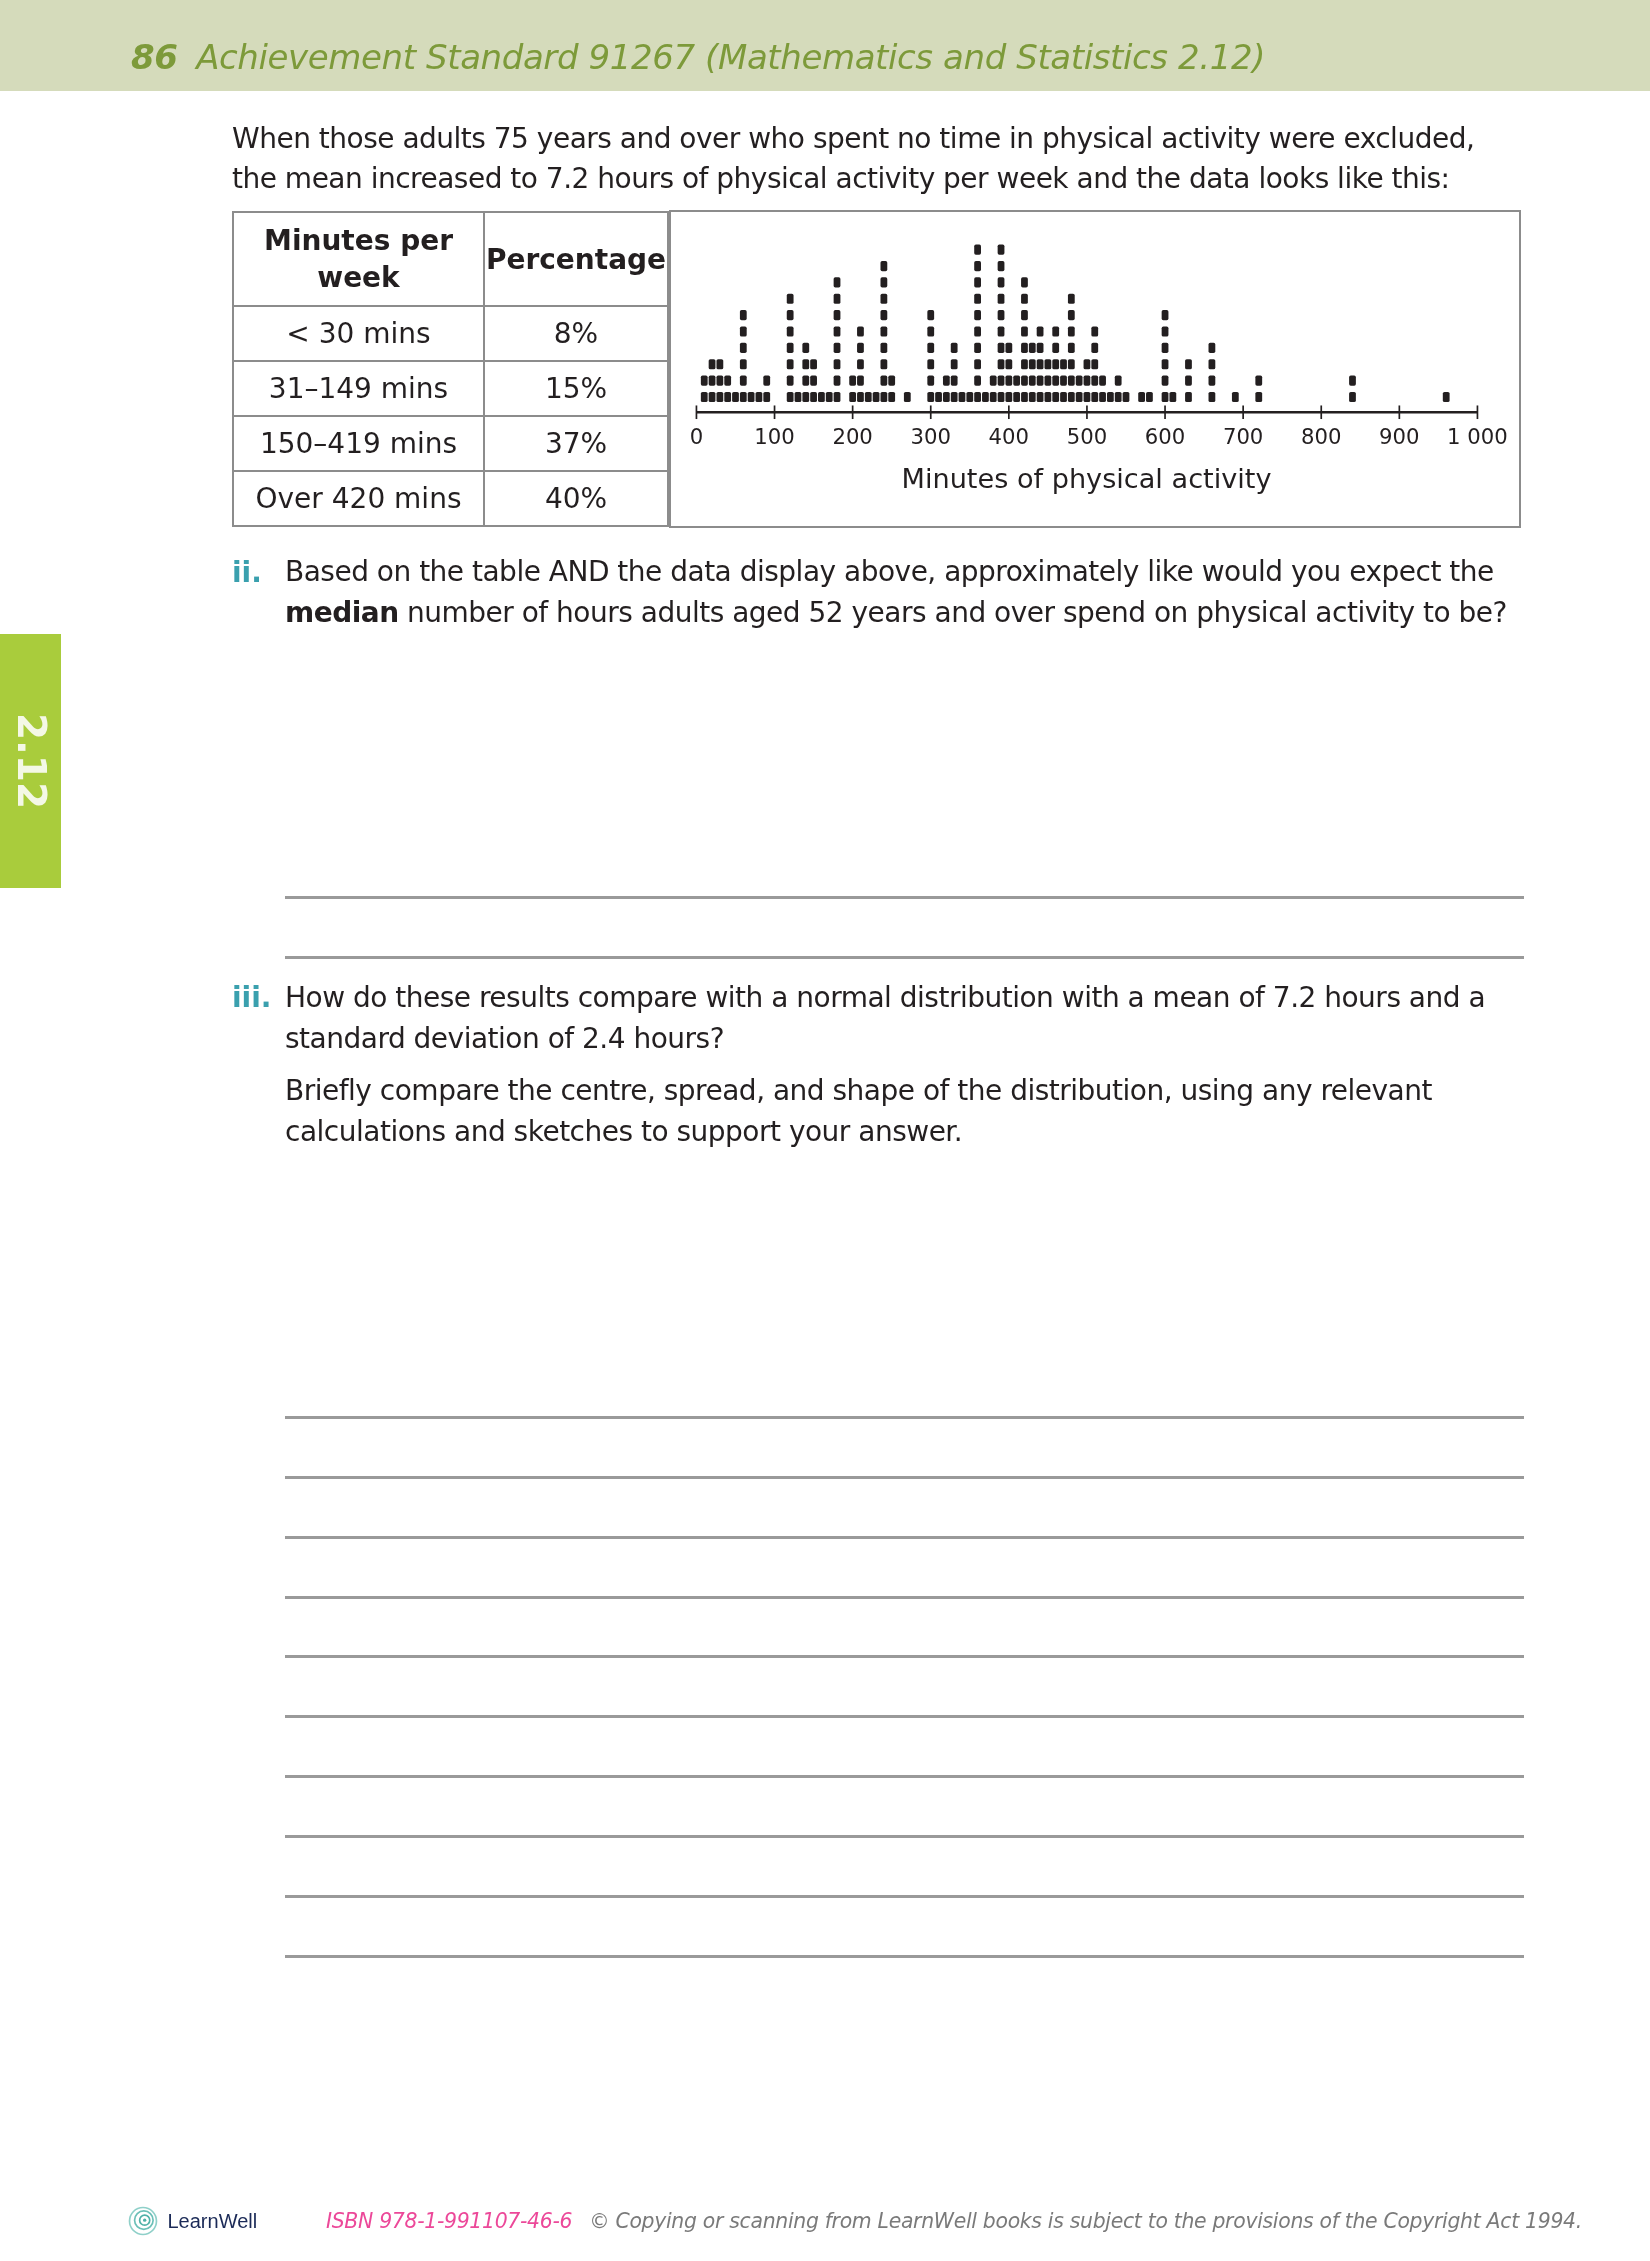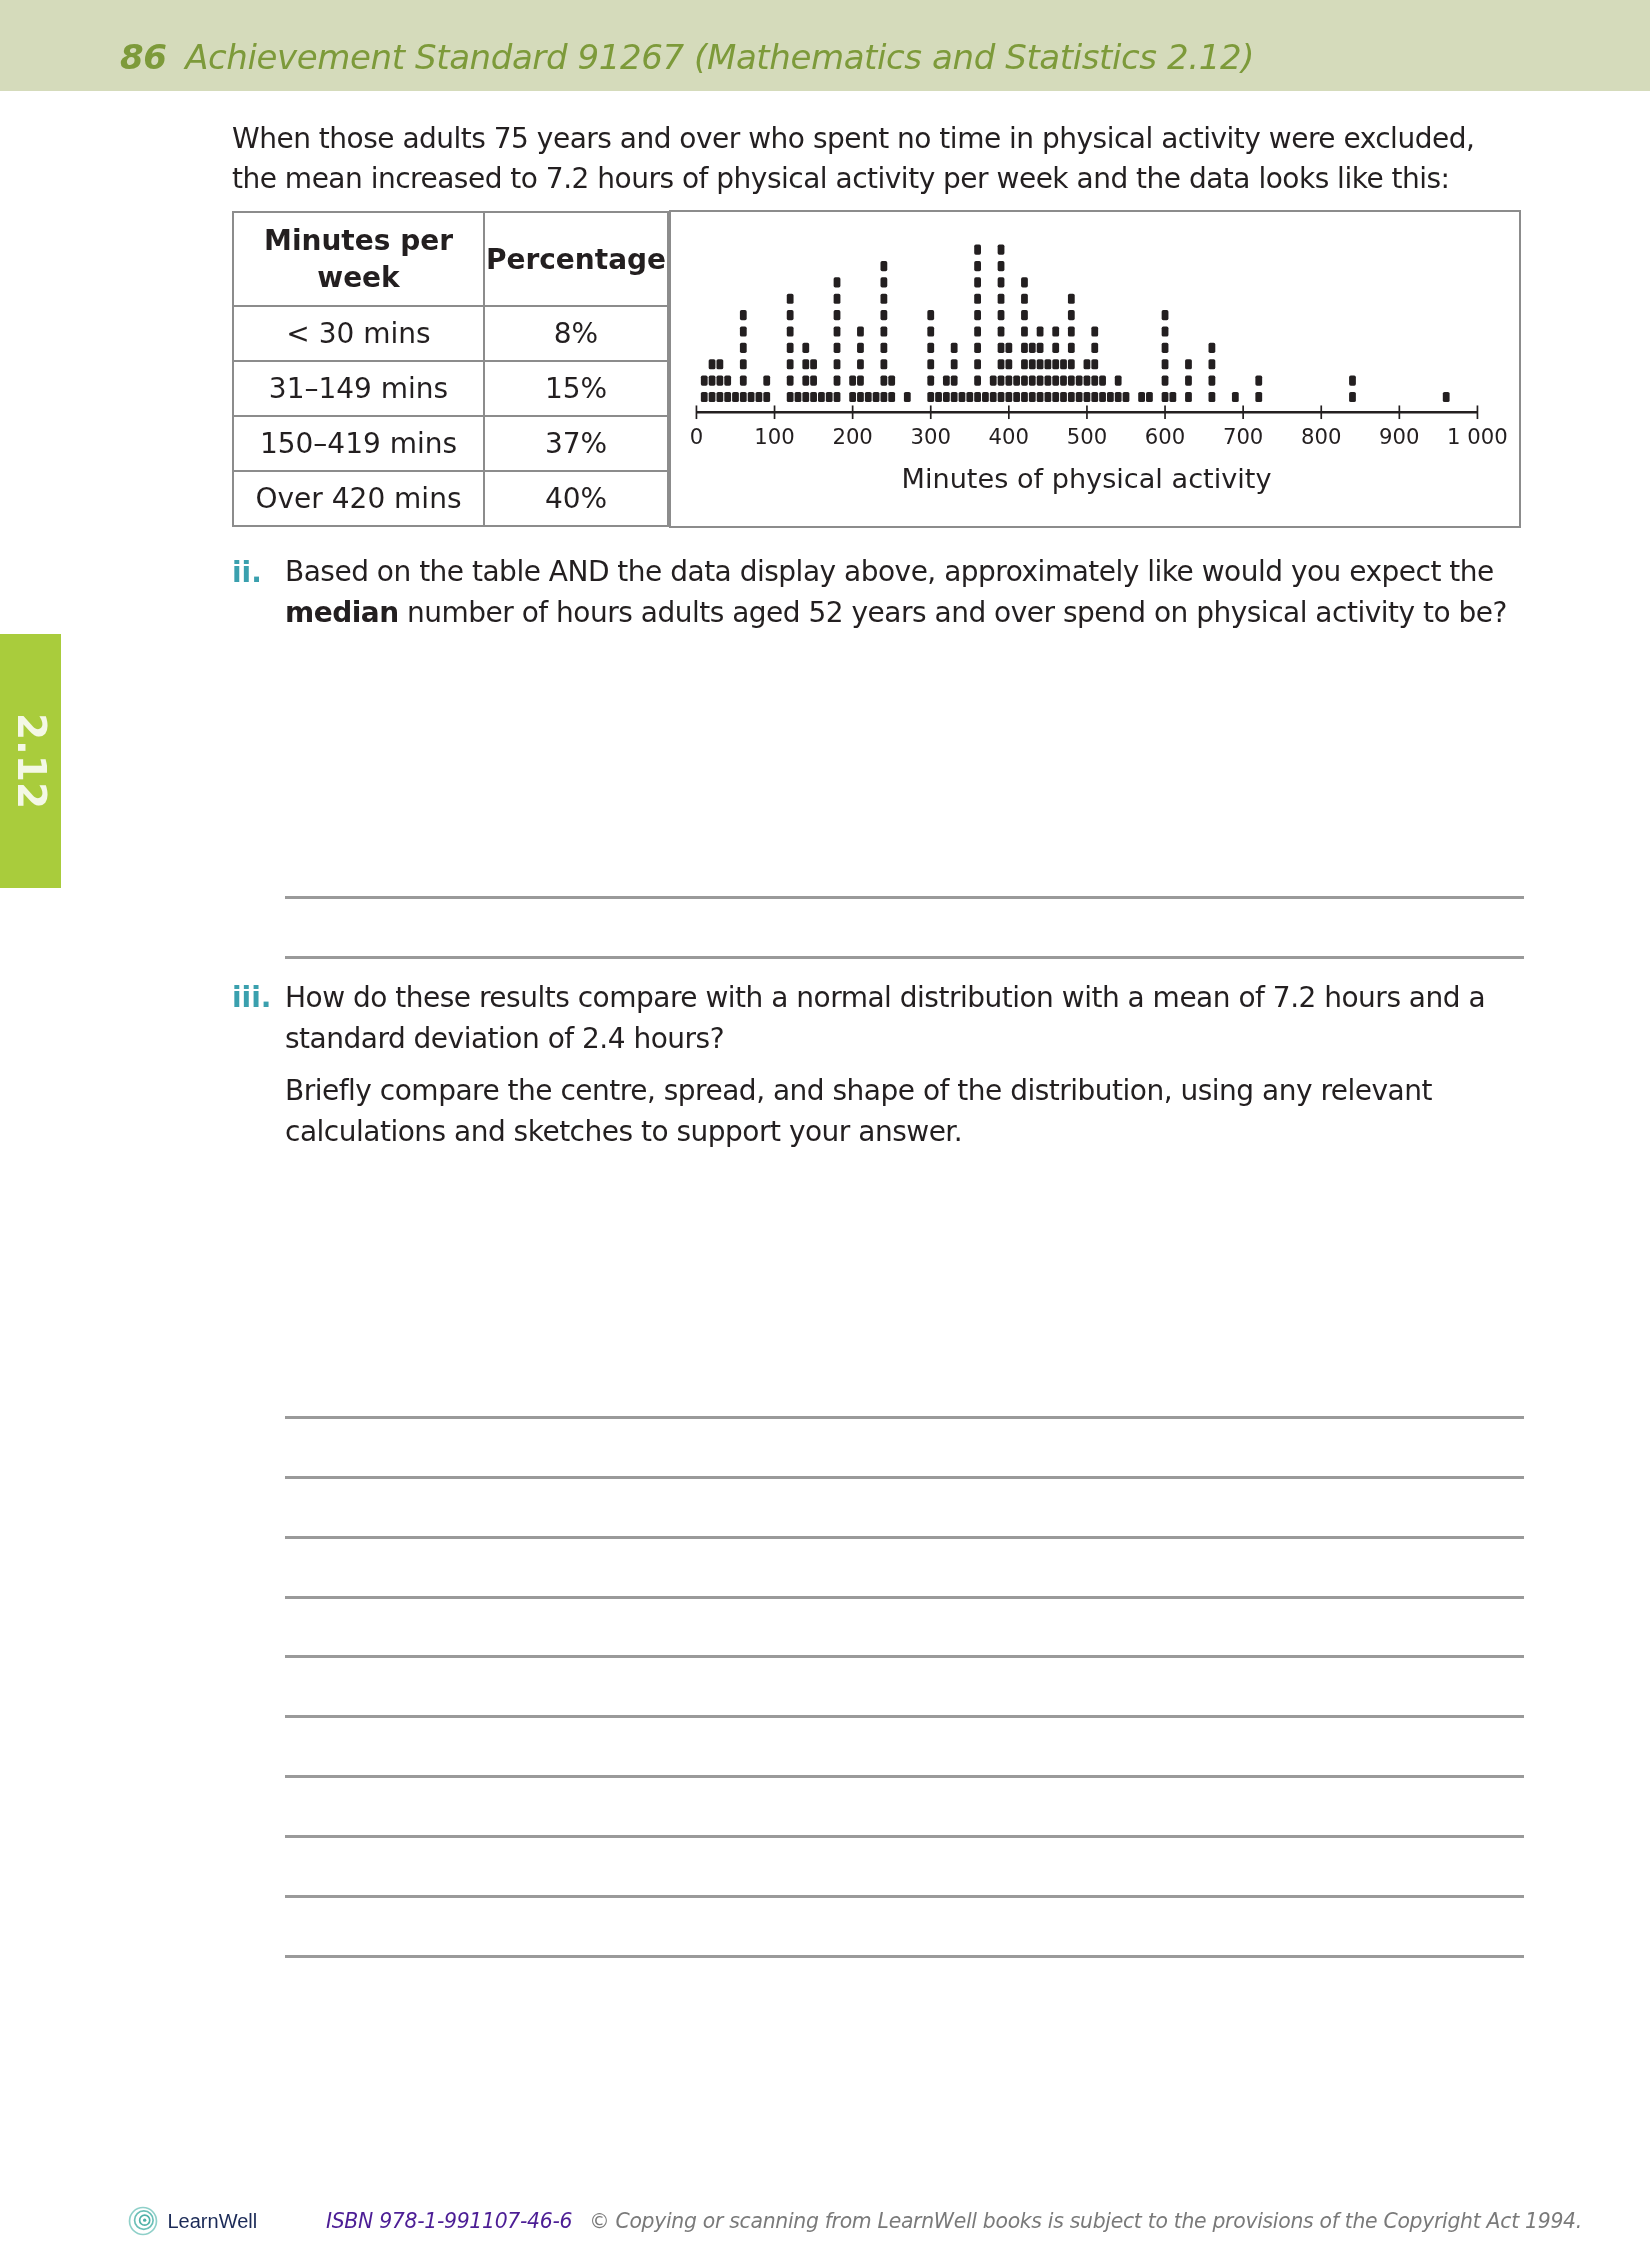--- a/index.html
+++ b/index.html
@@ -6,21 +6,21 @@
   body {
     width: 1651px; height: 2261px; position: relative; background: #ffffff;
     font-family: "DejaVu Sans", "Liberation Sans", sans-serif; color: #231f20;
     overflow: hidden;
   }
   .header-band {
     position: absolute; left: 0; top: 0; width: 1651px; height: 91px;
     background: #d5dbbb;
   }
   .header-title {
-    position: absolute; left: 120px; top: 37px; font-size: 34px; font-style: italic;
+    position: absolute; left: 131px; top: 37px; font-size: 34px; font-style: italic;
     color: #7d9a3a; white-space: nowrap; letter-spacing: -0.4px;
   }
   .header-title .page-num { font-weight: bold; margin-right: 18.7px; }
   .side-tab {
     position: absolute; left: 0; top: 634px; width: 61px; height: 254px; background: #a9cc3c;
   }
   .side-tab span {
     position: absolute; left: 50%; top: 50%; transform: translate(-50%, -50%) rotate(90deg);
     color: #f4f8e6; font-size: 39px; font-weight: bold; white-space: nowrap;
   }
@@ -53,21 +53,21 @@
     position: absolute; left: 285px; width: 1239px; height: 2.5px; background: #9a9a9a;
   }
   .footer-logo {
     position: absolute; left: 127px; top: 2204px; height: 34px; display: flex; align-items: center;
   }
   .footer-logo .logo-text { font-size: 20px; color: #1b2a57; margin-left: 8.5px; font-family: Liberation Sans, sans-serif; }
   .footer-text {
     position: absolute; left: 326px; top: 2209px; font-size: 20.4px; font-style: italic; white-space: nowrap;
     letter-spacing: -0.3px;
   }
-  .footer-text .isbn { color: #4c1d95; margin-right: 17px; }
+  .footer-text .isbn { color: #ec4899; margin-right: 17px; }
   .footer-text .copy { color: #7a7a7a; text-align: right; }
 </style>
 </head>
 <body>
 
 <div class="header-band"></div>
 <div class="header-title">
   <span class="page-num">86</span><span>Achievement Standard 91267 (Mathematics and Statistics 2.12)</span>
 </div>
 

